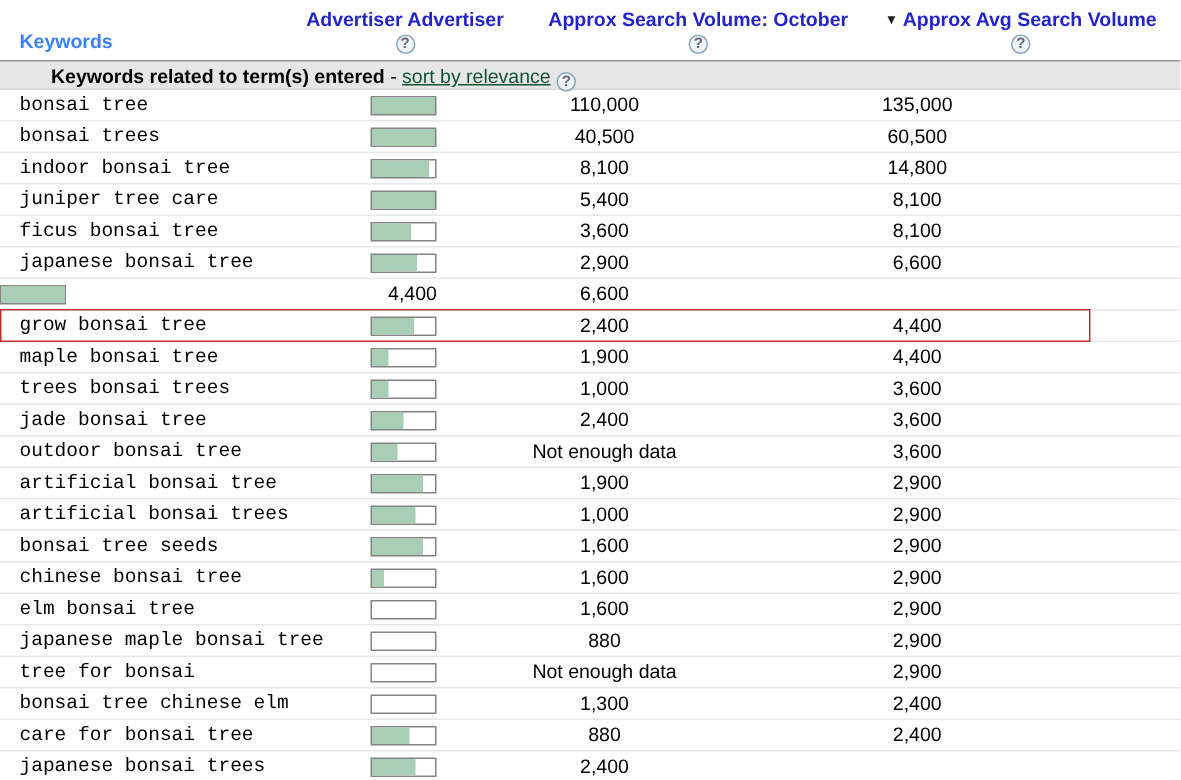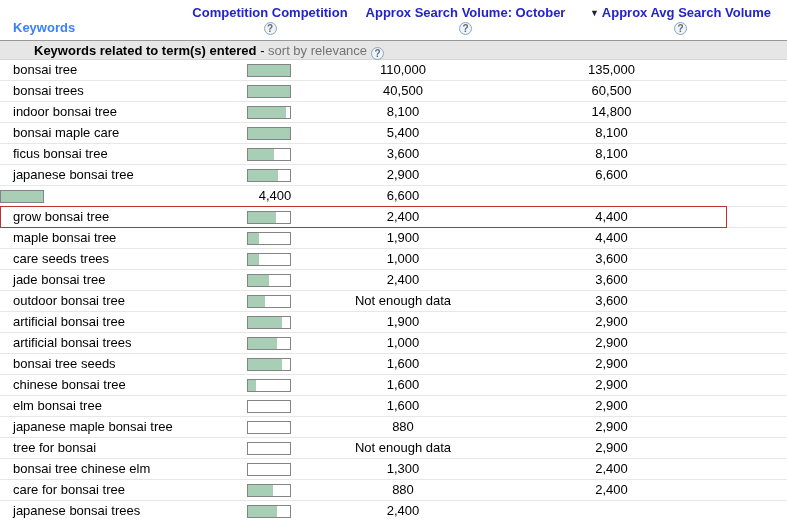--- a/index.html
+++ b/index.html
@@ -19,46 +19,46 @@
   .help { display:inline-block; width:13px; height:13px; margin-top:2px;
     border:1px solid #8aa6bd; border-radius:50%; background:#eef4f8;
     color:#667; font-size:10px; font-weight:bold; line-height:12px; text-align:center;
     cursor:pointer; }
 
   
   .subheader { height:20px; line-height:19px; background:#e6e6e6;
     border-top:1px solid #999; border-bottom:1px solid #d6d6d6;
     padding-left:13px; white-space:nowrap; }
   .subheader .bold { font-weight:bold;margin-left:21px; }
-  .subheader a { color:#737373; cursor:pointer; }
+  .subheader a { color:#14532d; text-decoration:underline; cursor:pointer; }
   .subheader .help { vertical-align:-2px; margin-left:4px; }
 
   
   .rows { }
   .row { position:relative; display:grid;
     grid-template-columns:247px 56px 200px 217px 1fr;
     height:21px; line-height:20px; border-bottom:1px solid #e7e7e7; }
-  .cell.kw { padding-left:13px; overflow:hidden; white-space:nowrap; }
+  .cell.kw { padding-left:13px; overflow:hidden; white-space:nowrap;font-family:Liberation Mono, monospace; }
   .cell.num { text-align:center; }
   .bar-cell { display:flex; align-items:center; }
   .bar { width:44px; height:13px; border:1px solid #848484; background:#fff; }
   .fill { height:100%; background:#a9ceb6; width:0; }
 
   
   .red-box { position:absolute; left:0; top:-1px; width:727px; height:22px;
     border:1px solid #c13030; pointer-events:none; z-index:2; }
 </style>
 </head>
 <body>
 
 <div class="thead">
   <span class="kw-head">Keywords</span>
 
   <div class="col-head col-head-adv">
-    <span class="title">Competition Competition</span>
+    <span class="title">Advertiser Advertiser</span>
     <span class="help">?</span>
   </div>
 
   <div class="col-head col-head-oct">
     <span class="title">Approx Search Volume: October</span>
     <span class="help">?</span>
   </div>
 
   <div class="col-head col-head-avg">
     <span class="title"><span class="sort-tri">▼</span><span>Approx Avg Search Volume</span></span>
@@ -101,21 +101,21 @@
         <div class="bar">
           <div class="fill" style="width: 90%;"></div>
         </div>
       </div>
     <div class="cell num">8,100</div>
     <div class="cell num">14,800</div>
     <div class="cell"></div>
   </div>
 
   <div class="row">
-    <div class="cell kw">bonsai maple care</div>
+    <div class="cell kw">juniper tree care</div>
     <div class="cell bar-cell">
         <div class="bar">
           <div class="fill" style="width: 100%;"></div>
         </div>
       </div>
     <div class="cell num">5,400</div>
     <div class="cell num">8,100</div>
     <div class="cell"></div>
   </div>
 
@@ -173,21 +173,21 @@
         <div class="bar">
           <div class="fill" style="width: 25%;"></div>
         </div>
       </div>
     <div class="cell num">1,900</div>
     <div class="cell num">4,400</div>
     <div class="cell"></div>
   </div>
 
   <div class="row">
-    <div class="cell kw">care seeds trees</div>
+    <div class="cell kw">trees bonsai trees</div>
     <div class="cell bar-cell">
         <div class="bar">
           <div class="fill" style="width: 25%;"></div>
         </div>
       </div>
     <div class="cell num">1,000</div>
     <div class="cell num">3,600</div>
     <div class="cell"></div>
   </div>
 

